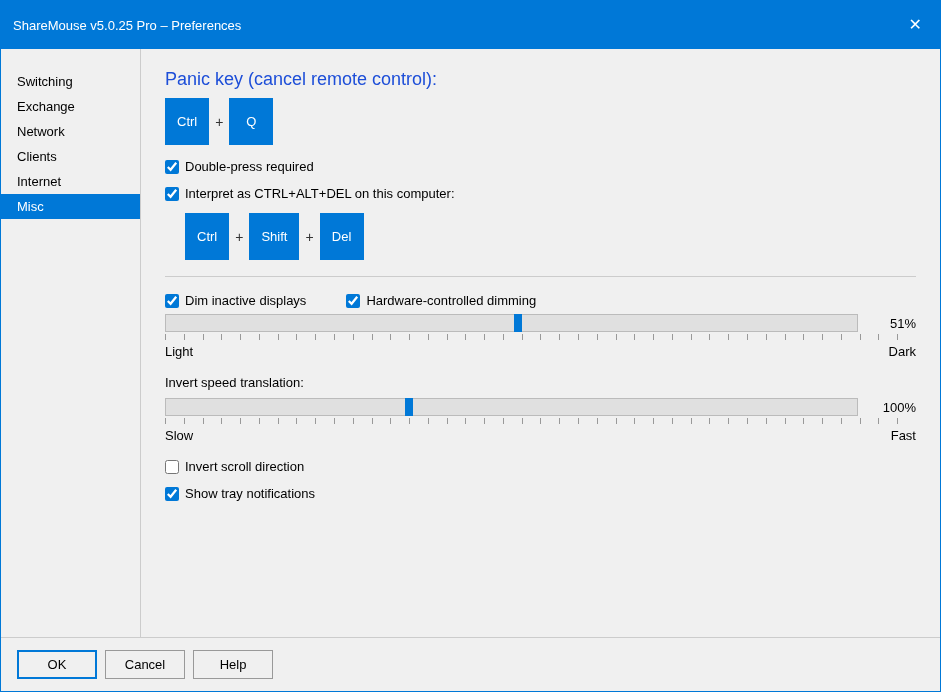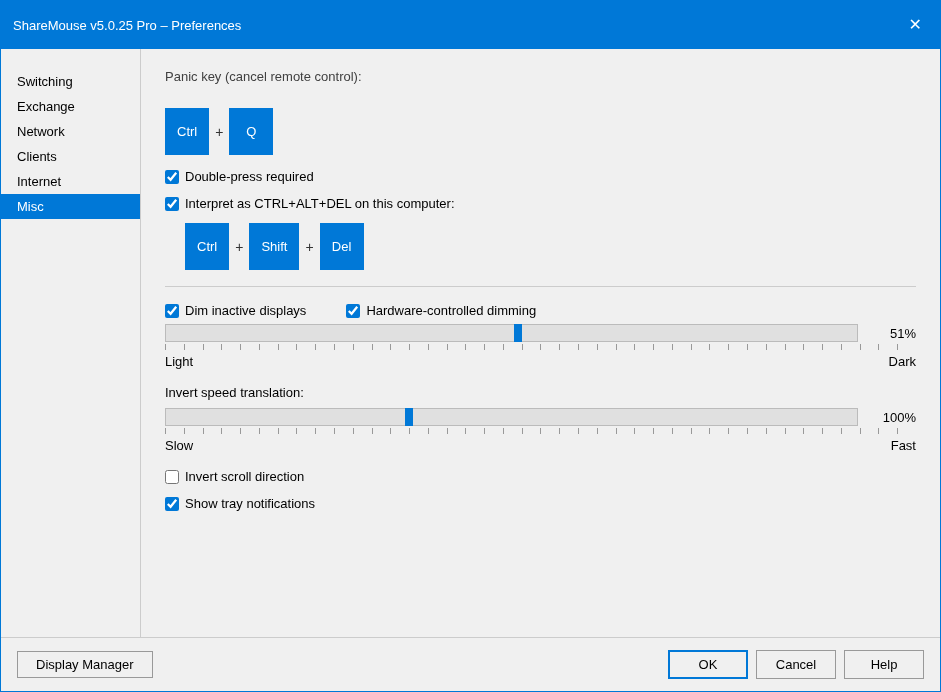--- a/index.html
+++ b/index.html
@@ -67,23 +67,23 @@
       background: #0078d7;
       color: white;
     }
     .main-content {
       flex: 1;
       padding: 20px 24px;
       overflow-y: auto;
       background: #f0f0f0;
     }
     .section-label {
-      font-size: 13px;
-      margin-bottom: 24px;
-      color: #404040;
+      font-size: 18px;
+      margin-bottom: 8px;
+      color: #1d4ed8;
     }
     .key-combo {
       display: flex;
       align-items: center;
       gap: 6px;
       margin-bottom: 14px;
     }
     .key-btn {
       background: #0078d7;
       color: white;
@@ -293,22 +293,19 @@
 
       <div class="checkbox-row">
         <input type="checkbox" id="show-tray" checked="" style="">
         <label for="show-tray">Show tray notifications</label>
       </div>
 
     </div>
   </div>
 
   <div class="footer">
-    <div class="footer-left">
-      <button class="footer-btn">Display Manager</button>
-    </div>
     <div class="footer-right">
       <button class="footer-btn ok-btn">OK</button>
       <button class="footer-btn">Cancel</button>
       <button class="footer-btn">Help</button>
     </div>
   </div>
 </div>
 
 </body></html>

